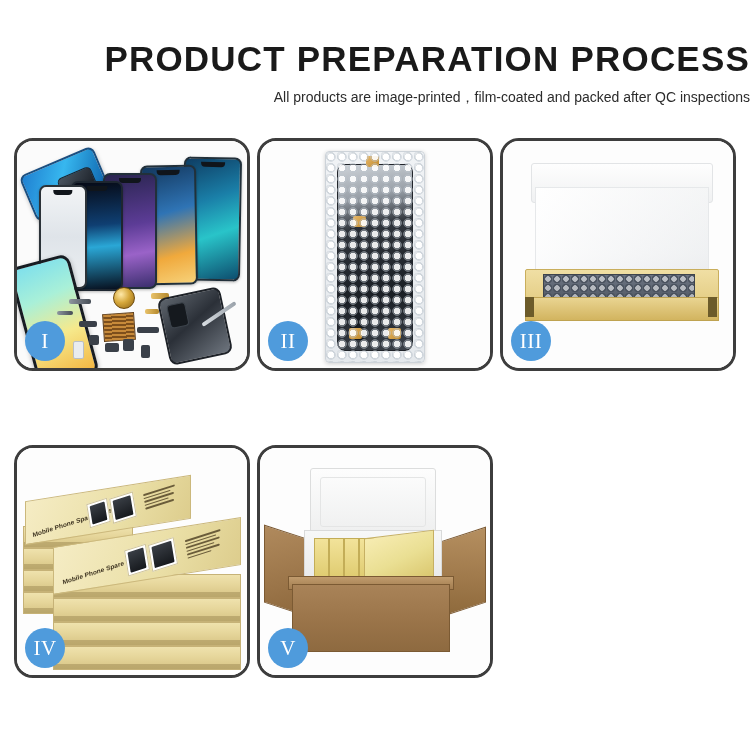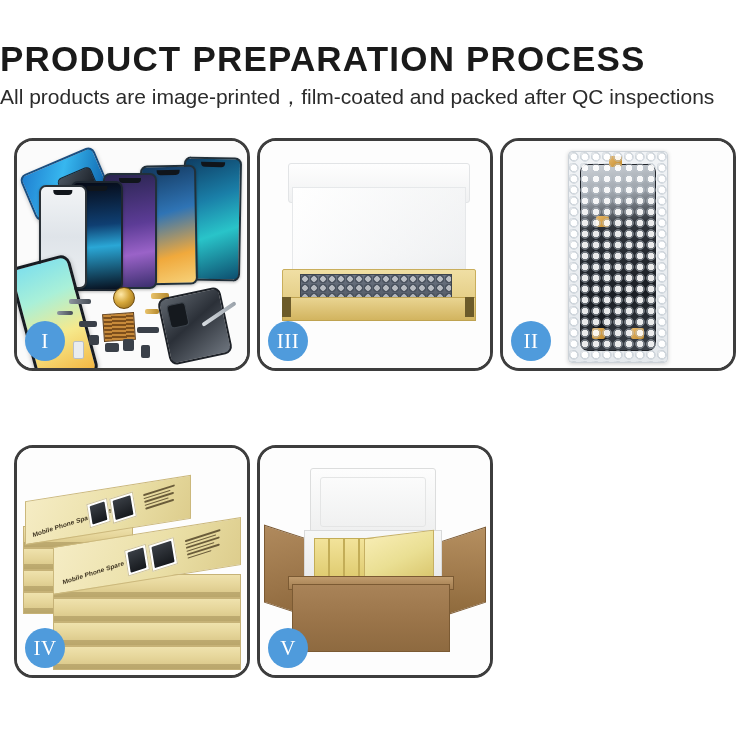--- a/index.html
+++ b/index.html
@@ -19,35 +19,35 @@
     height: 750px;
     background: #ffffff;
   }
 
   
   .header {
     position: absolute;
     top: 38px;
     left: 0;
     width: 750px;
-    text-align: left;
+    text-align: right;
   }
   .title {
     font-family: "Liberation Sans", sans-serif;
     font-size: 35px;
     font-weight: 700;
     letter-spacing: 1.2px;
     color: #1a1a1a;
     line-height: 42px;
     white-space: nowrap;
   }
   .subtitle {
     margin-top: 7px;
     font-family: "Liberation Sans", sans-serif;
-    font-size: 21px;
+    font-size: 14px;
     font-weight: 400;
     color: #2b2b2b;
     line-height: 20px;
     white-space: nowrap;
   }
 
   
   .grid {
     position: absolute;
     top: 138px;
@@ -429,44 +429,44 @@
         <div class="backcover">
           <span class="cam"></span>
         </div>
         <div class="tweezer"></div>
       </div>
       <div class="badge">I</div>
     </div>
 
     <div class="panel">
       <div class="panel-art">
-        <div class="b3-lid"></div>
-        <div class="b3-inner"></div>
-        <div class="b3-tray"></div>
-        <div class="b3-wrap"></div>
-        <div class="b3-tray-front"></div>
-        <div class="b3-tab" style="left:22px; top:156px;"></div>
-        <div class="b3-tab" style="left:205px;top:156px;"></div>
-      </div>
-      <div class="badge">III</div>
-    </div>
-
-    <div class="panel">
-      <div class="panel-art">
         <div class="bubblebag">
           <div class="bb-screen"></div>
           <div class="bb-flex"></div>
           <div class="bb-tape" style="left:40px; top:4px;"></div>
           <div class="bb-tape" style="left:27px; top:64px;"></div>
           <div class="bb-tape" style="left:23px; top:176px;"></div>
           <div class="bb-tape" style="left:62px; top:176px;"></div>
           <div class="bb-overlay"></div>
         </div>
       </div>
       <div class="badge">II</div>
+    </div>
+
+    <div class="panel">
+      <div class="panel-art">
+        <div class="b3-lid"></div>
+        <div class="b3-inner"></div>
+        <div class="b3-tray"></div>
+        <div class="b3-wrap"></div>
+        <div class="b3-tray-front"></div>
+        <div class="b3-tab" style="left:22px; top:156px;"></div>
+        <div class="b3-tab" style="left:205px;top:156px;"></div>
+      </div>
+      <div class="badge">III</div>
     </div>
 
     <div class="panel">
       <div class="panel-art">
         <div class="stack">
 
           <div class="sbox" style="left:0px;  top:52px;  width:108px; height:20px;">
               <span class="edge"></span>
             </div>
           <div class="sbox" style="left:0px;  top:74px;  width:108px; height:20px;">

